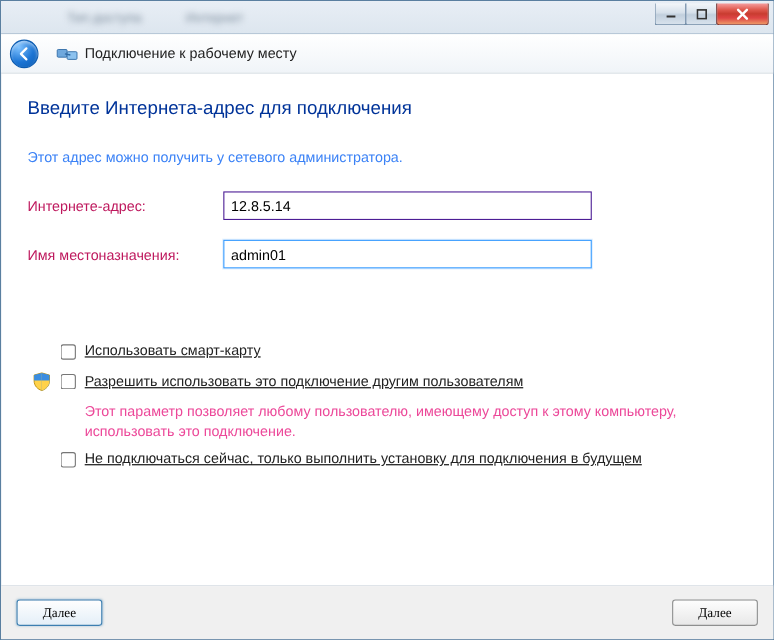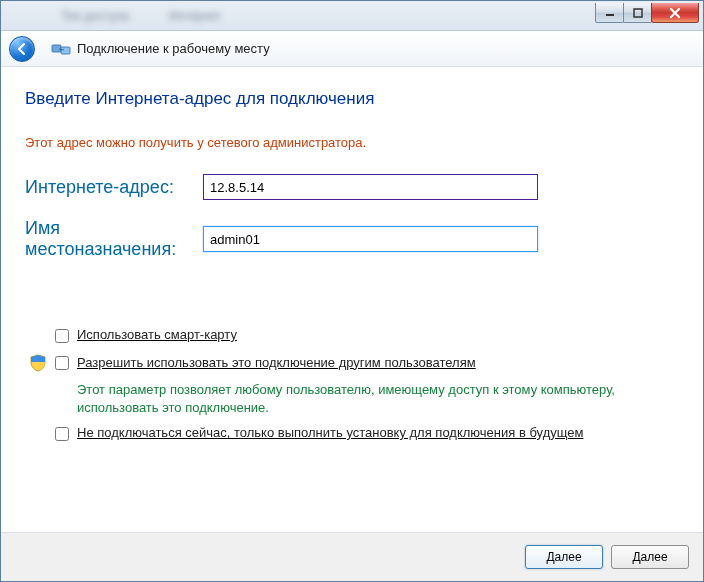--- a/index.html
+++ b/index.html
@@ -100,32 +100,32 @@
     border-bottom: 1px solid #d8dee4;
   }
   .heading {
     color: #003399;
     font-size: 17px;
     font-weight: 400;
     margin-bottom: 26px;
   }
   .subtext {
     font-size: 13px;
-    color: #c2410c;
+    color: #3b82f6;
     margin-bottom: 24px;
   }
   .field-row {
     display: flex;
     align-items: center;
     margin-bottom: 18px;
   }
   .field-label {
     width: 178px;
-    font-size: 18px;
-    color: #0369a1;
+    font-size: 13px;
+    color: #be185d;
   }
   .field-input {
     width: 335px;
     height: 26px;
     border: 1px solid #4c1d95;
     padding: 0 6px;
     font-size: 13px;
     font-family: inherit;
     outline: none;
   }
@@ -156,35 +156,36 @@
     top: 0px;
     width: 18px; height: 18px;
   }
   .option-label {
     font-size: 13px;
     color: #222;
     line-height: 1.35;
   }
   .option-help {
     font-size: 13px;
-    color: #15803d;
+    color: #ec4899;
     margin-left: 22px;
     margin-top: 2px;
     margin-bottom: 8px;
     line-height: 1.35;
   }
   
   .footer {
     height: 48px;
     background: #f0f0f0;
     display: flex;
     align-items: center;
-    justify-content: flex-end;
+    justify-content: space-between;
     padding: 0 14px;
     gap: 8px;
+    font-family: Liberation Serif, serif;
   }
   .btn {
     min-width: 78px;
     height: 24px;
     border: 1px solid #8e8f8f;
     border-radius: 3px;
     background: linear-gradient(to bottom, #fdfdfd 0%, #e8e8e8 100%);
     font-size: 12px;
     font-family: inherit;
     padding: 0 12px;

